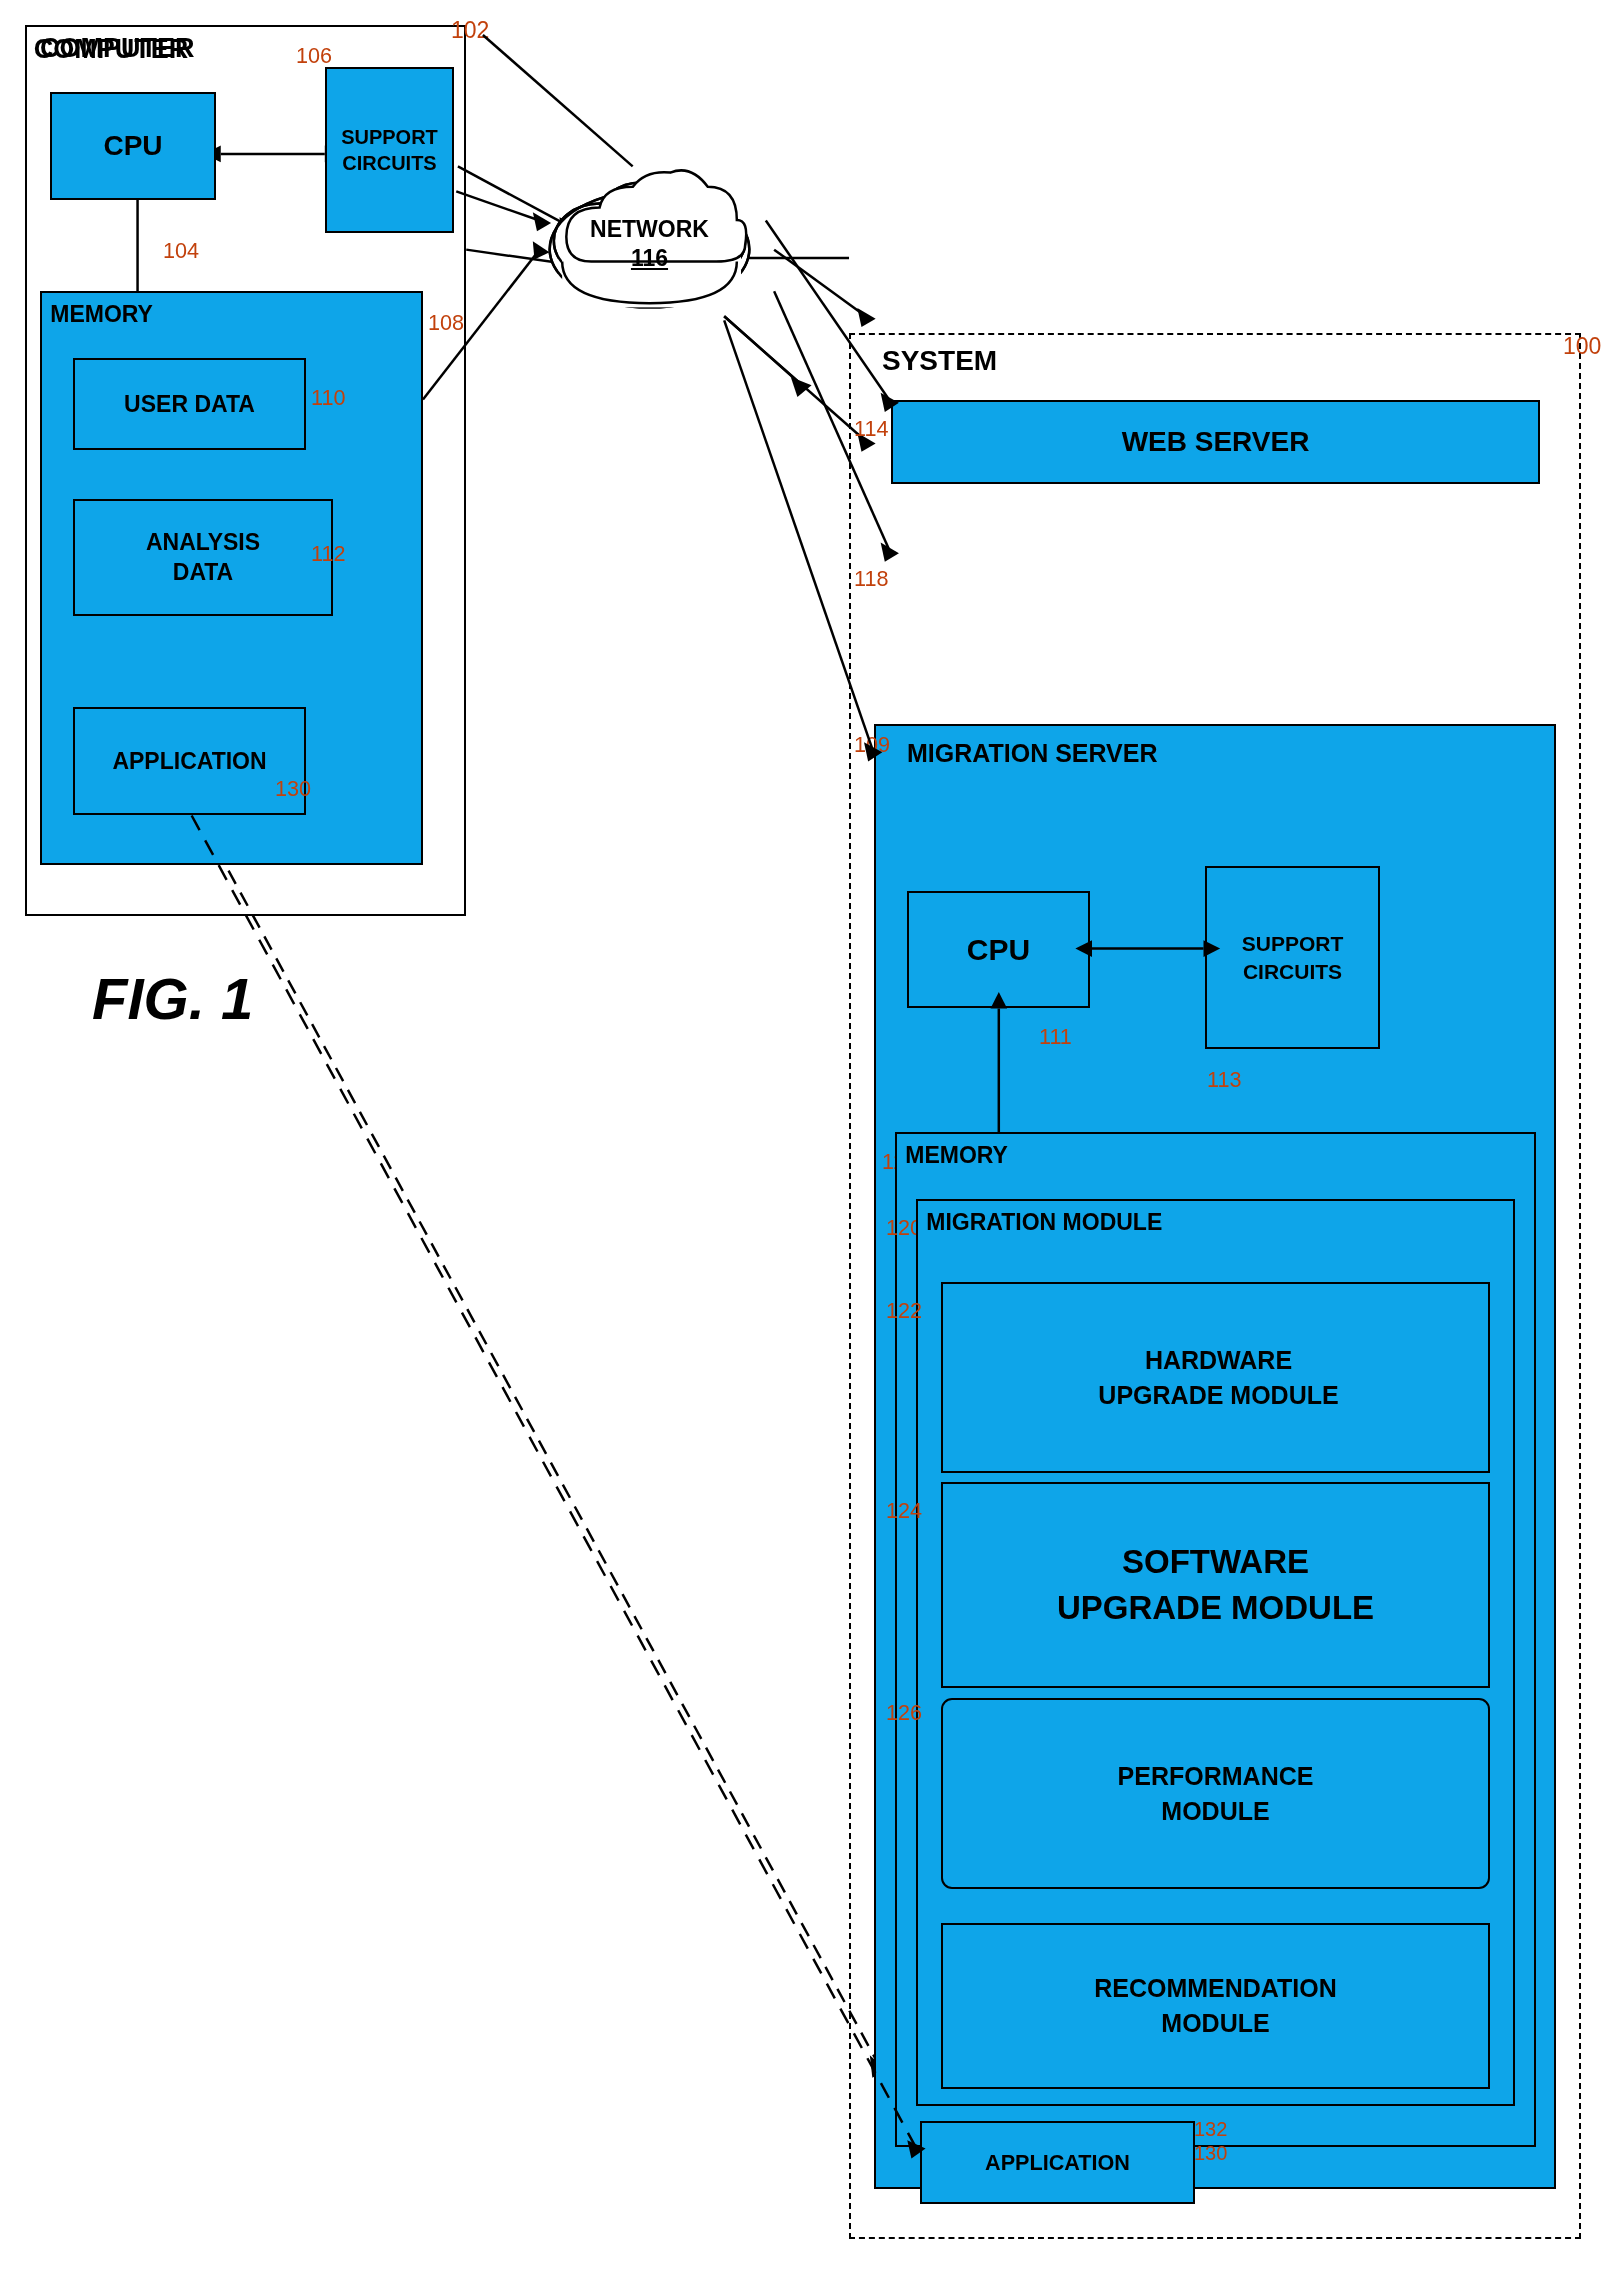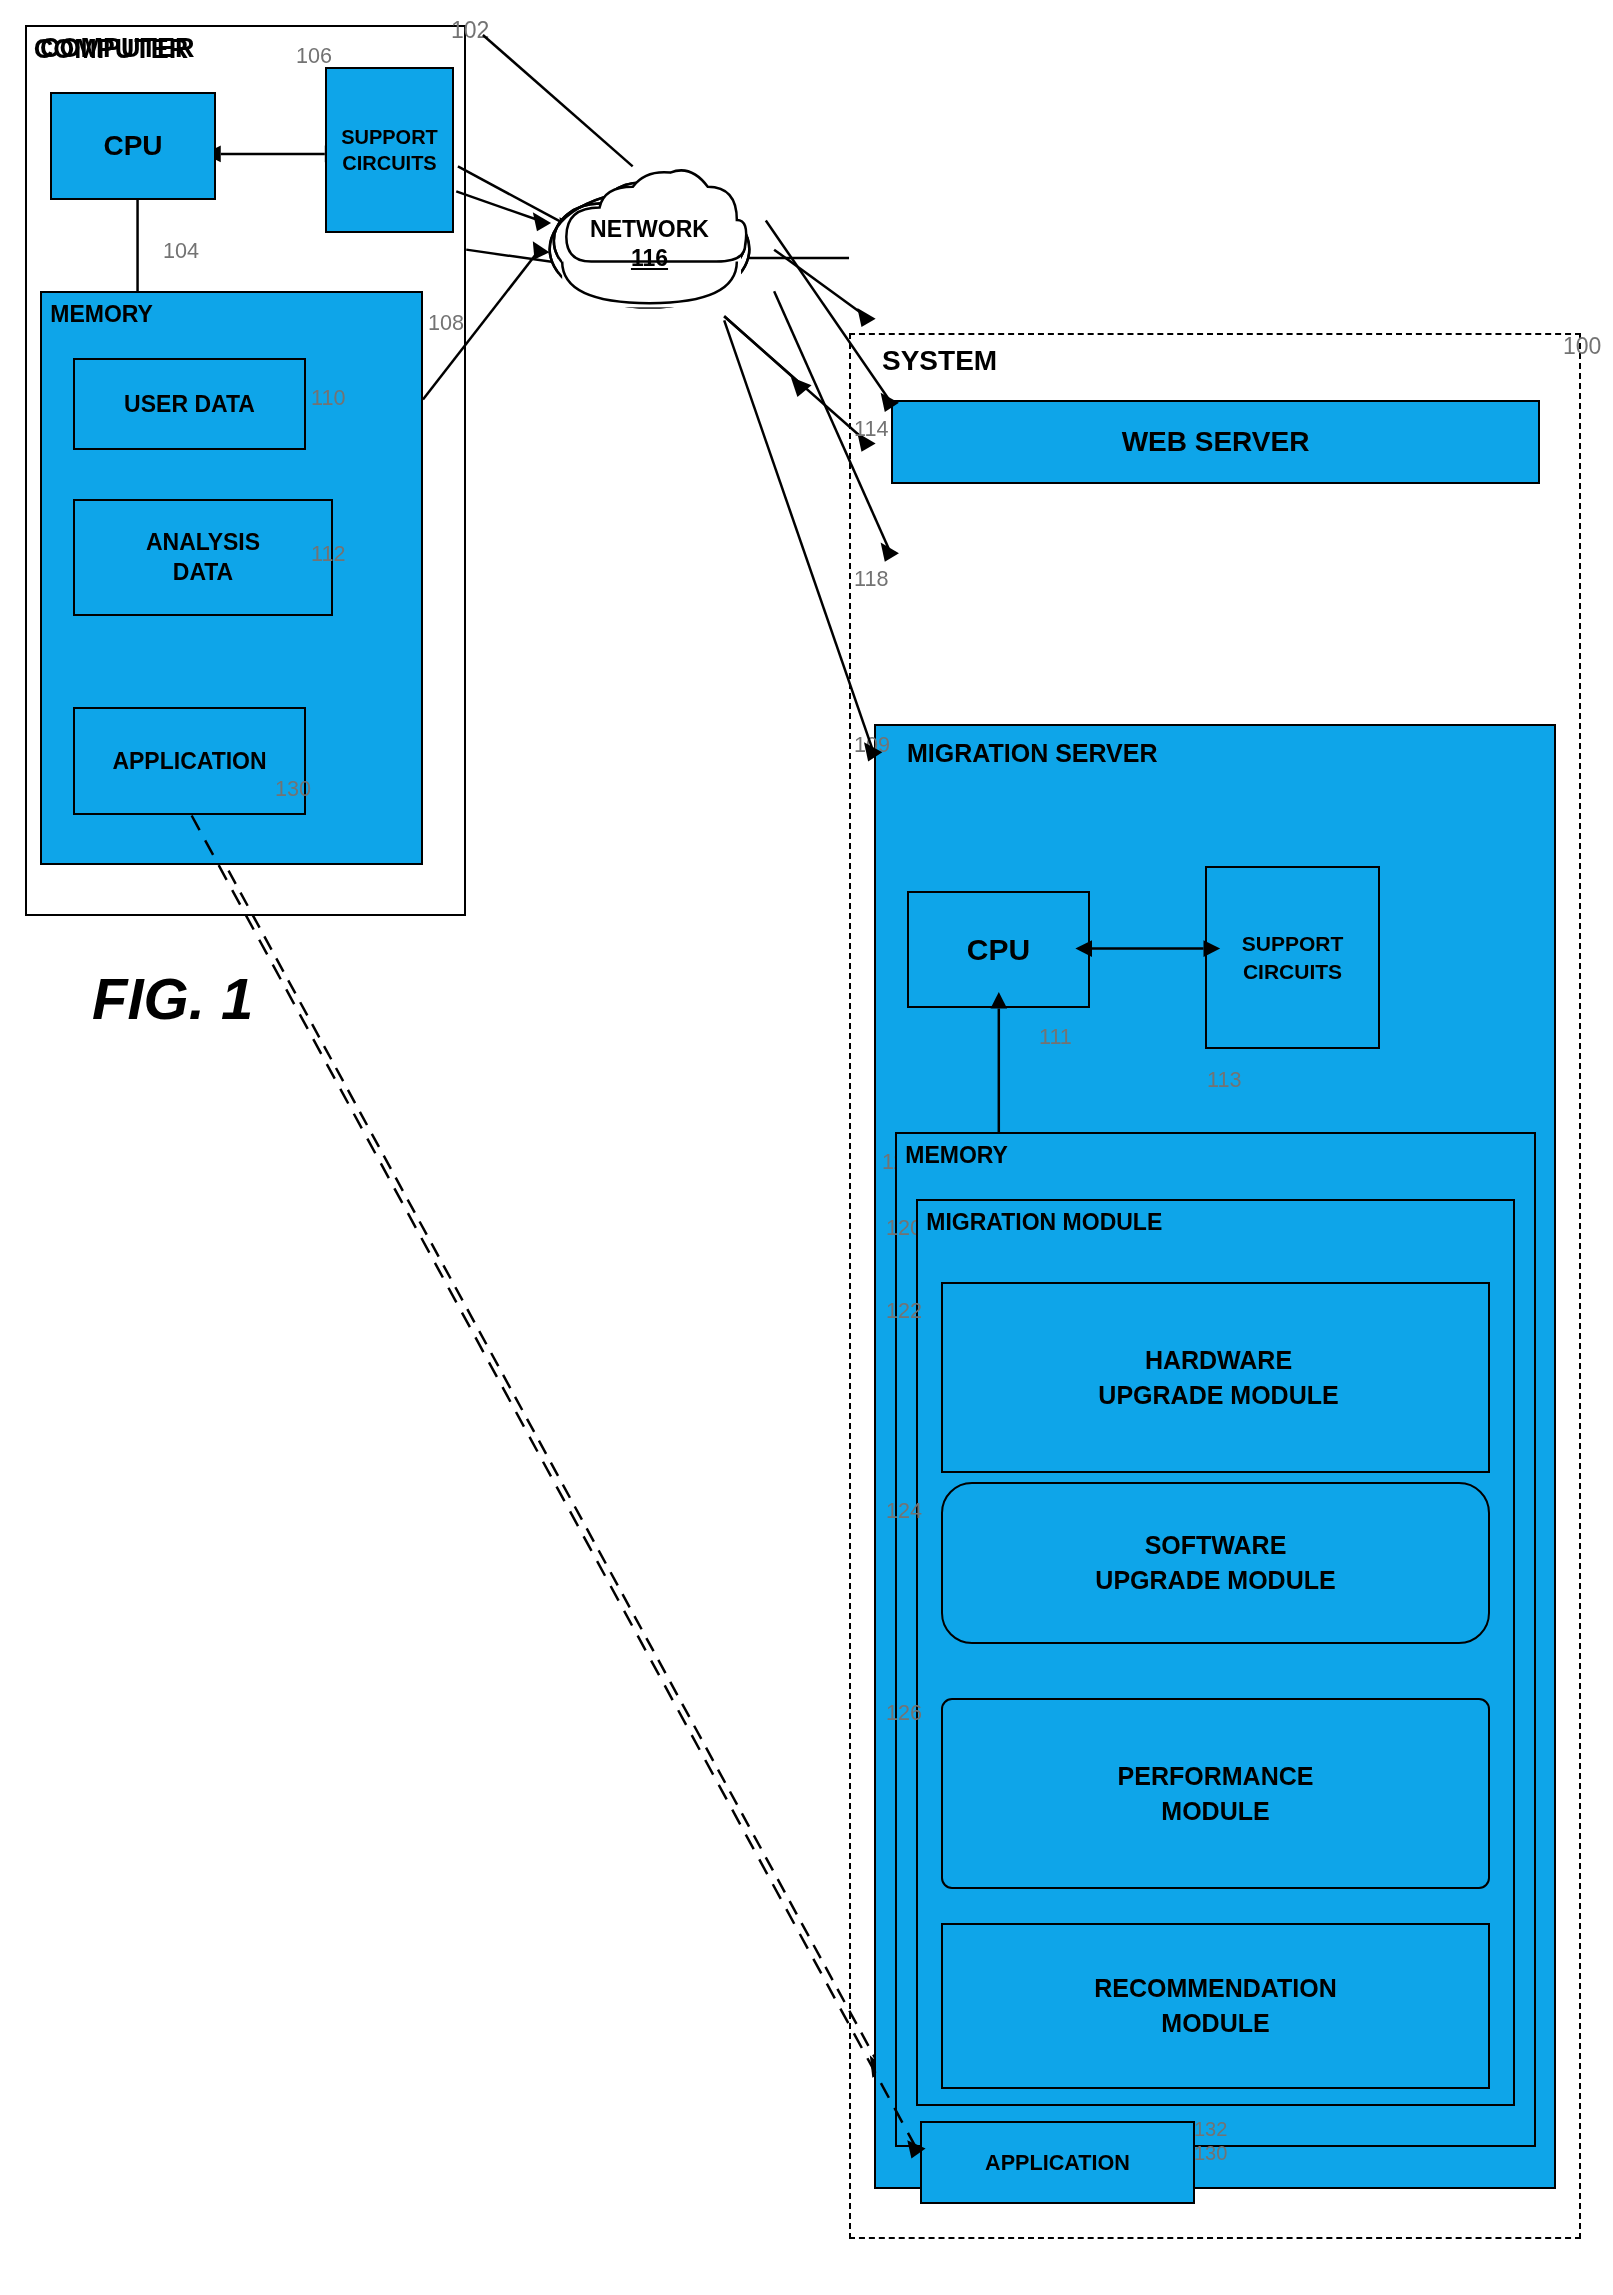--- a/index.html
+++ b/index.html
@@ -34,21 +34,21 @@
     .label {
       position: absolute;
       font-size: 21.6px;
       font-weight: bold;
       color: #000;
       text-align: left;
     }
     .ref-num {
       position: absolute;
       font-size: 21.6px;
-      color: #737373;
+      color: #c2410c;
     }
     
     svg.arrows {
       position: absolute;
       top: 0; left: 0;
       width: 1614px;
       height: 2295px;
       pointer-events: none;
     }
     .fig-label {
@@ -240,21 +240,21 @@
   </div>
 
   <div class="ref-num" style="left:886px; top:1298px;">122</div>
 
   <div class="box" style="left:941px; top:1282px; width:549px; height:191px; font-size:25px; line-height:1.4;padding-left:6px;">
     <span>HARDWARE<br>UPGRADE MODULE</span>
   </div>
 
   <div class="ref-num" style="left:886px; top:1498px;">124</div>
 
-  <div class="box" style="left:941px; top:1482px; width:549px; height:162px; font-size:25px; line-height:1.4;border-radius:31px;">
+  <div class="box" style="left:941px; top:1482px; width:549px; height:206px; font-size:33px; line-height:1.4;">
     <span>SOFTWARE<br>UPGRADE MODULE</span>
   </div>
 
   <div class="ref-num" style="left:886px; top:1700px;">126</div>
 
   <div class="box" style="left:941px; top:1698px; width:549px; height:191px; font-size:25px; line-height:1.4;border-radius:11px;">
     <span>PERFORMANCE<br>MODULE</span>
   </div>
 
   <div class="box" style="left:941px; top:1923px; width:549px; height:166px; font-size:25px; line-height:1.4;">

